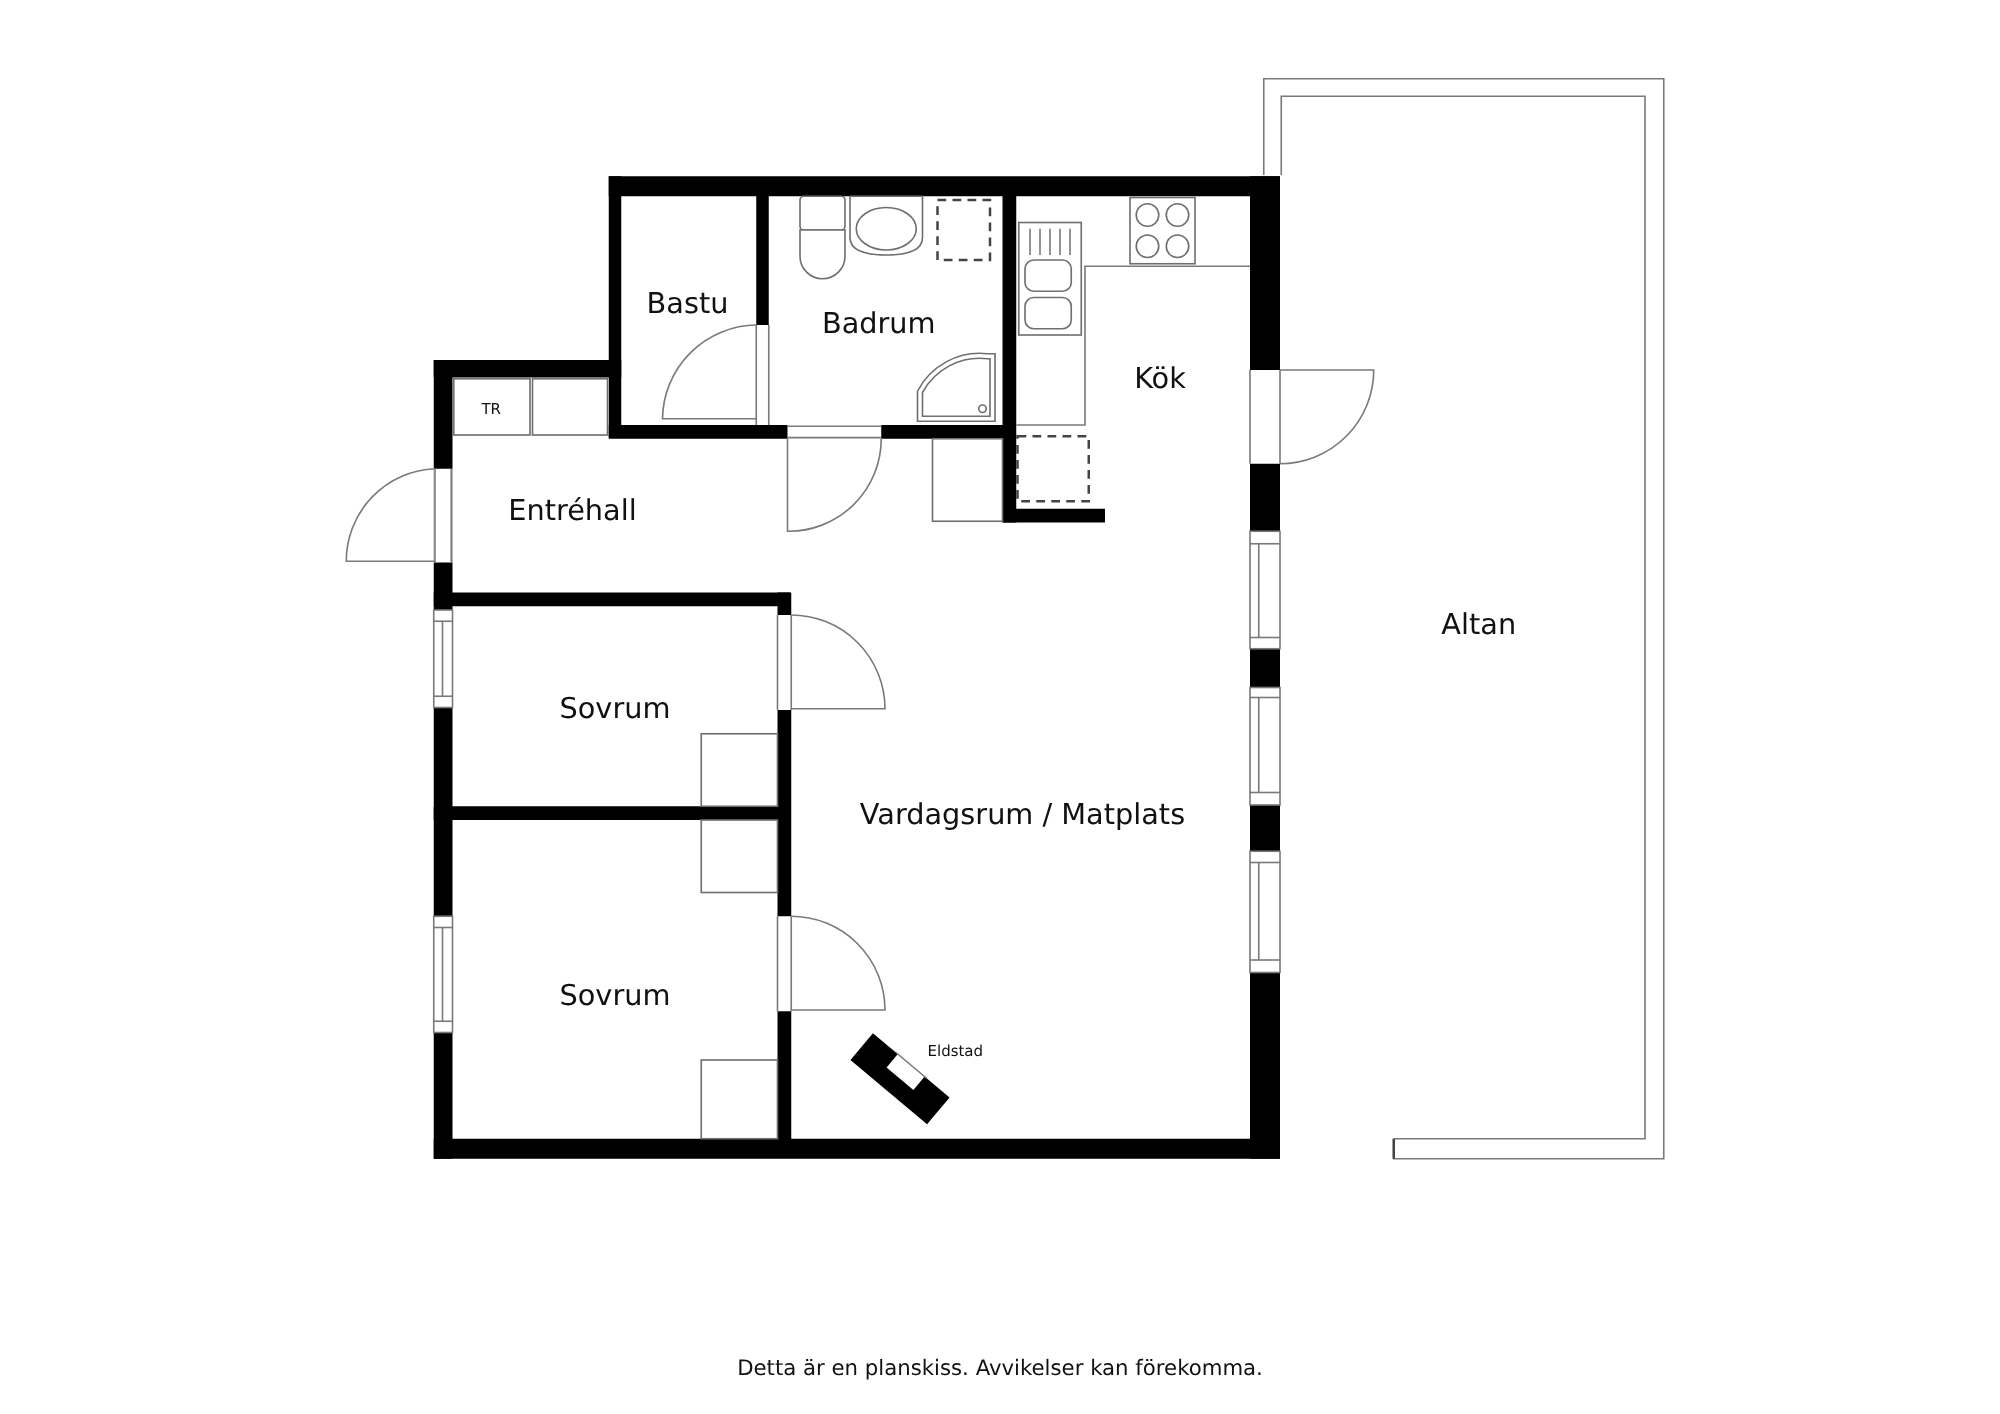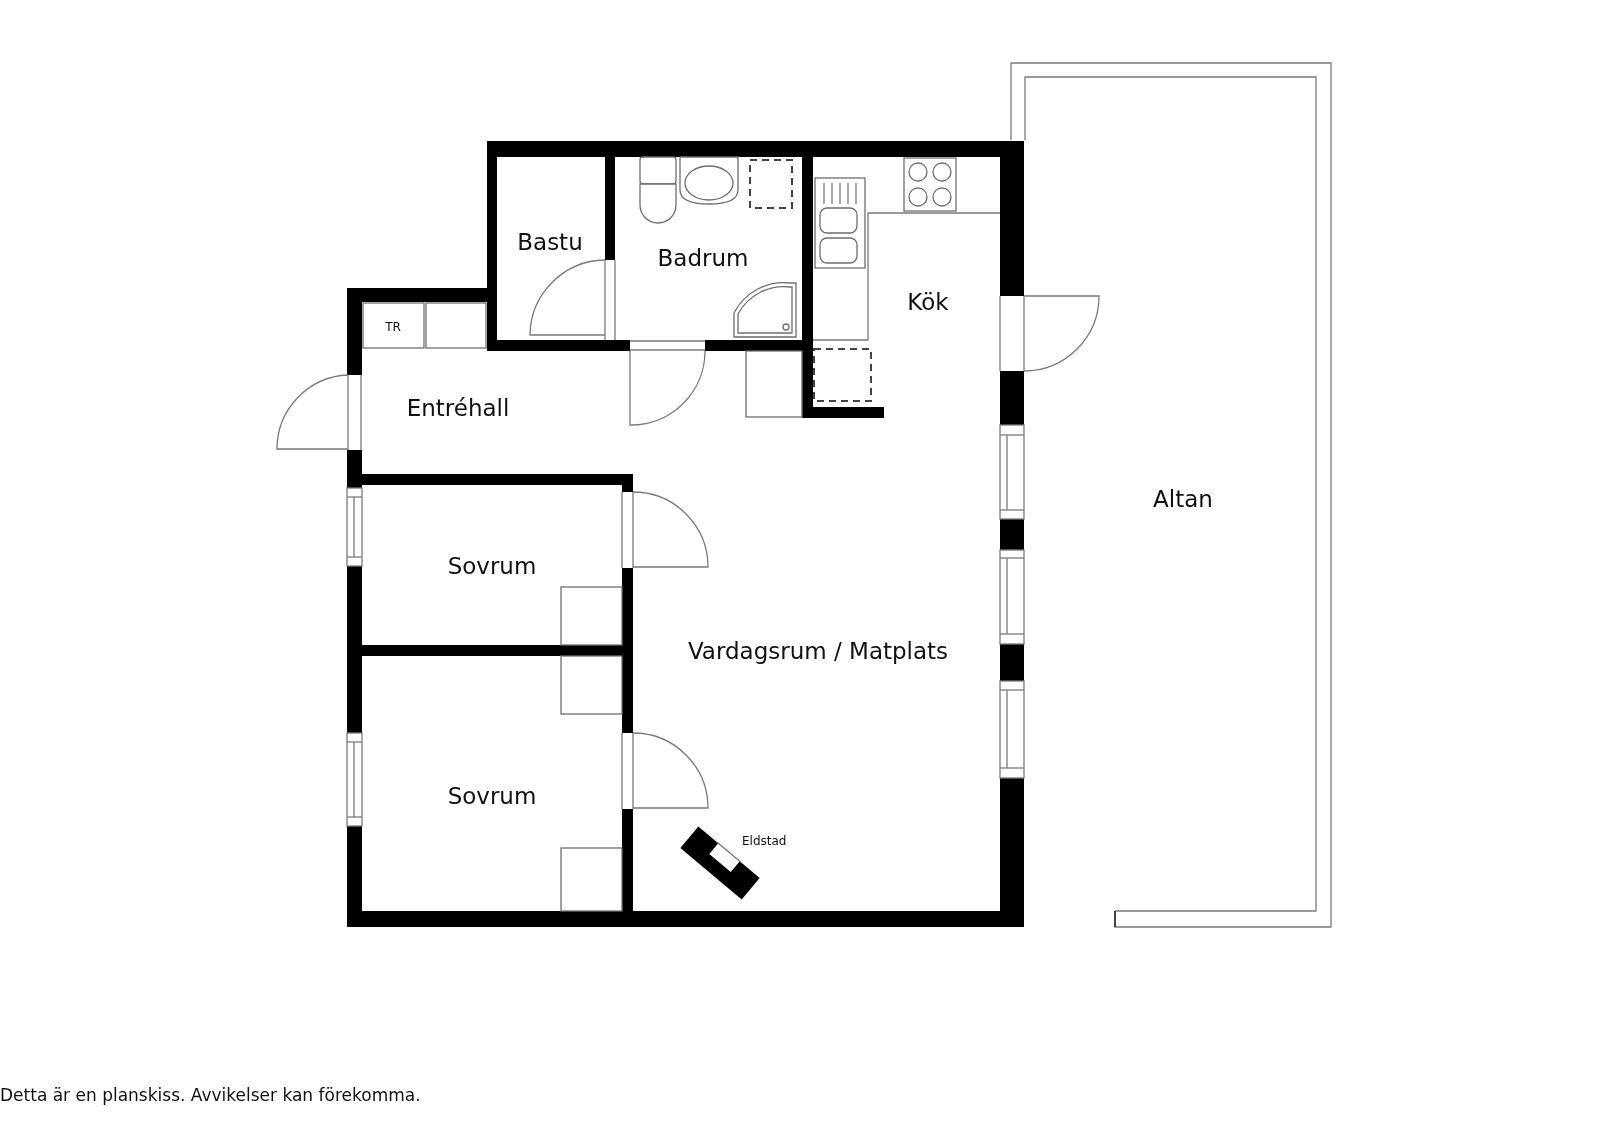--- a/index.html
+++ b/index.html
@@ -6,21 +6,21 @@
     body { width: 1600px; height: 1131px; position: relative; overflow: hidden; font-family: "DejaVu Sans", "Liberation Sans", sans-serif; }
     #plan { position: absolute; left: 0; top: 0; width: 1600px; height: 1131px; }
     .wall { fill: #000000; }
     .thin { fill: none; stroke: #7a7a7a; stroke-width: 1.3; }
     .dash { fill: none; stroke: #444444; stroke-width: 2; stroke-dasharray: 7 5; }
     .fixture { fill: #ffffff; stroke: #6f6f6f; stroke-width: 1.3; }
     .opening { fill: #ffffff; stroke: none; }
     .room-label { font-family: "DejaVu Sans", sans-serif; font-size: 23px; fill: #111111; text-anchor: middle; }
     .small-label { font-family: "DejaVu Sans", sans-serif; font-size: 12px; fill: #111111; }
     .tr-label { font-family: "DejaVu Sans", sans-serif; font-size: 12px; fill: #111111; text-anchor: middle; }
-    .footer { position: absolute; left: 0; width: 1600px; top: 1085px; text-align: left; font-family: "DejaVu Sans", sans-serif; font-size: 17px; color: #111111; }
+    .footer { position: absolute; left: 0; width: 1600px; top: 1085px; text-align: center; font-family: "DejaVu Sans", sans-serif; font-size: 17px; color: #111111; }
   </style>
 </head>
 <body>
 
 <svg id="plan" viewBox="0 0 1600 1131" xmlns="http://www.w3.org/2000/svg">
 
   <g>
     <polyline class="thin" points="1011,140 1011,63 1331,63 1331,927 1115,927 1115,911"></polyline>
     <polyline class="thin" points="1025,140 1025,77 1316,77 1316,911 1115,911"></polyline>
     <line x1="1115" y1="911" x2="1115" y2="927" style="stroke:#444;stroke-width:2"></line>

